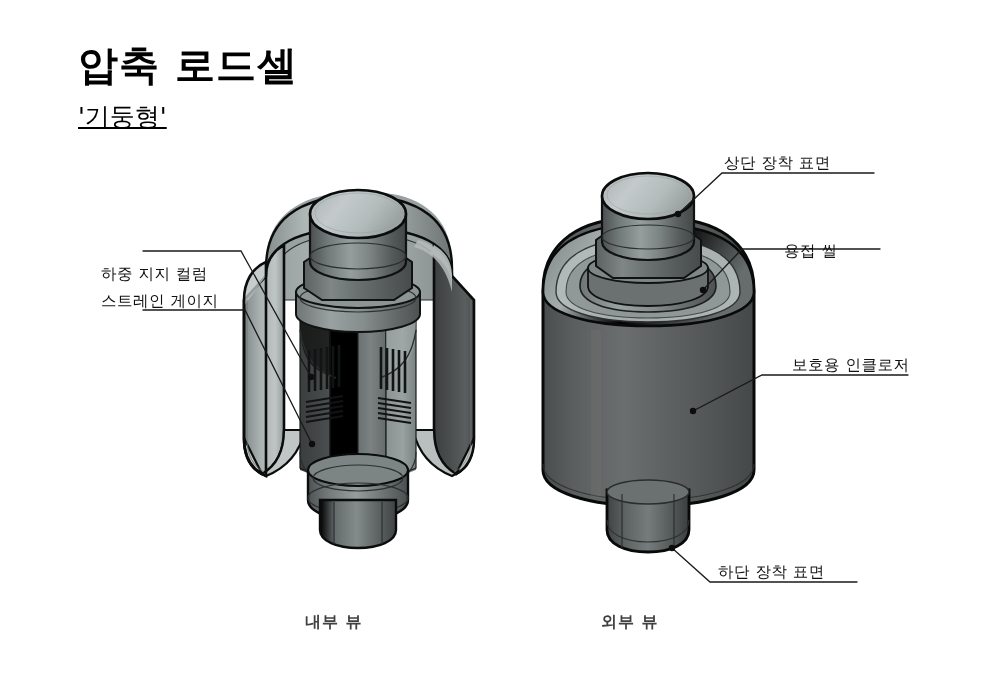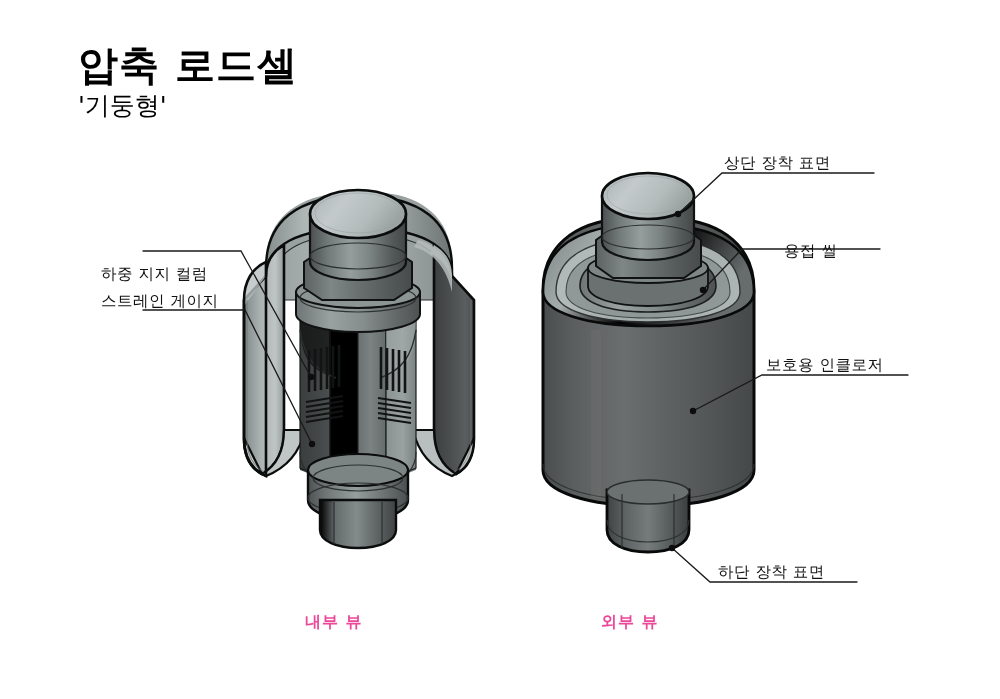--- a/index.html
+++ b/index.html
@@ -30,44 +30,45 @@
     font-weight: 700;
     letter-spacing: 1px;
     line-height: 1.05;
     color: #000000;
     white-space: nowrap;
   }
   .subtitle {
     font-size: 25px;
     font-weight: 400;
     line-height: 1.1;
-    margin-top: 6px;
+    margin-top: 17px;
     color: #000000;
     white-space: nowrap;
+    text-decoration: underline;
   }
   svg.art {
     position: absolute;
     left: 0;
     top: 0;
     width: 1000px;
     height: 699px;
   }
   .lbl {
     position: absolute;
     font-size: 15.5px;
     font-weight: 400;
     color: #111111;
     white-space: nowrap;
     letter-spacing: 0.5px;
   }
   .caption {
     position: absolute;
     font-size: 16px;
     font-weight: 700;
-    color: #ec4899;
+    color: #404040;
     white-space: nowrap;
     letter-spacing: 1px;
   }
 </style>
 </head>
 <body>
 
 <div id="page">
 
   <div class="title-block">
@@ -422,19 +423,19 @@
       <path d="M857 582 L710 582 L672 548"></path>
       <circle cx="672" cy="548" r="3.2" fill="#0d0d0d" stroke="none"></circle>
     </g>
   </svg>
 
   <div class="lbl" style="left:101px; top:232px;margin-top:32px;">하중 지지 컬럼</div>
   <div class="lbl" style="left:101px; top:291px;">스트레인 게이지</div>
 
   <div class="lbl" style="left:724px; top:153px;text-align:center;">상단 장착 표면</div>
   <div class="lbl" style="left:784px; top:241px;">용접 씰</div>
-  <div class="lbl" style="left:766px; top:355px;">보호용 인클로저</div>
+  <div class="lbl" style="left:792px; top:355px;">보호용 인클로저</div>
   <div class="lbl" style="left:718px; top:562px;">하단 장착 표면</div>
 
   <div class="caption" style="left:305px; top:612px;">내부 뷰</div>
   <div class="caption" style="left:601px; top:612px;">외부 뷰</div>
 
 </div>
 
 </body></html>

